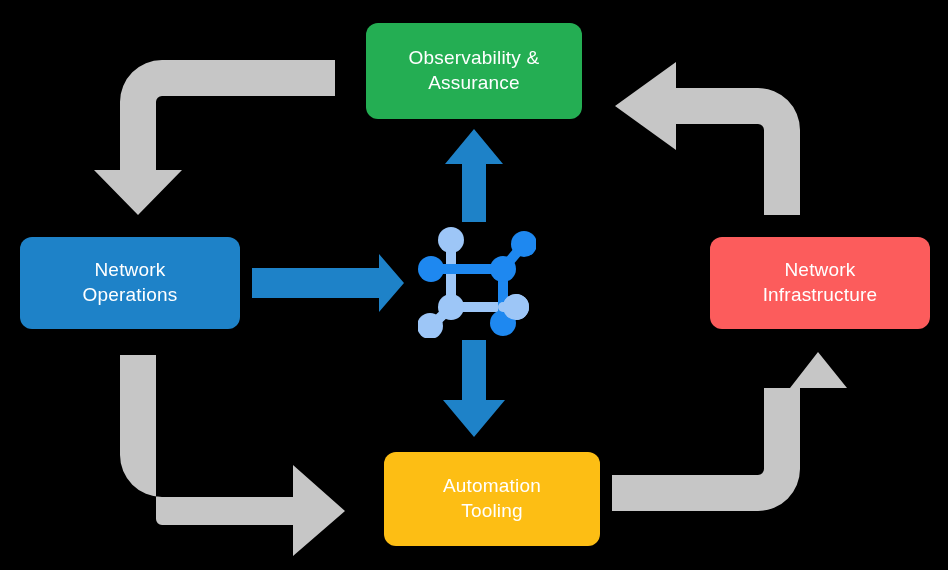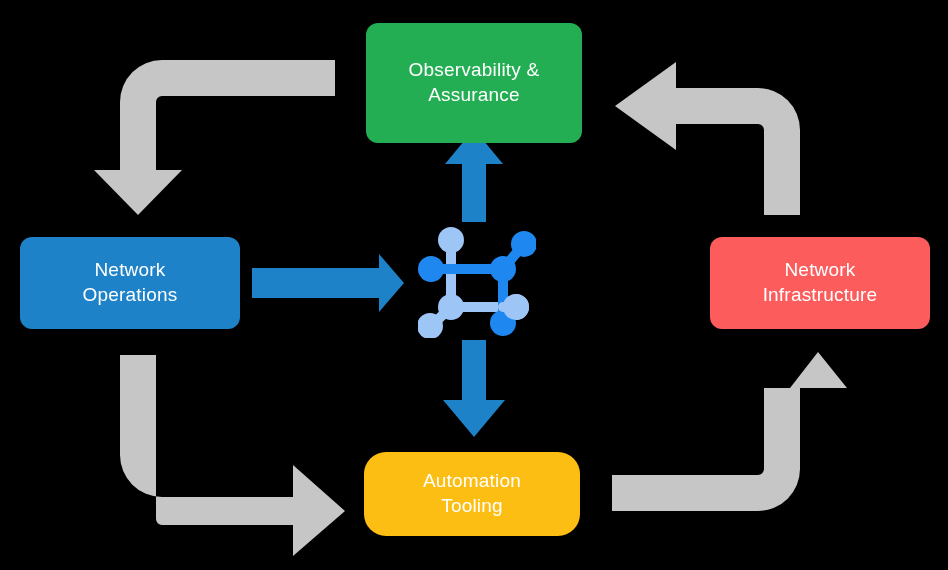--- a/index.html
+++ b/index.html
@@ -39,35 +39,34 @@
     letter-spacing: 0.2px;
     box-sizing: border-box;
     padding: 6px 10px;
     z-index: 5;
   }
   .node-box .label {
     display: block;
     white-space: pre-line;
   }
   #box-observability {
-    left: 366px; top: 23px; width: 216px; height: 120px;
+    left: 366px; top: 23px; width: 216px; height: 96px;
     background: #24AE53;
   }
   #box-operations {
     left: 20px; top: 237px; width: 220px; height: 92px;
     background: #1E82C8;
   }
   #box-infrastructure {
     left: 710px; top: 237px; width: 220px; height: 92px;
     background: #FC5C5C;
   }
   #box-automation {
-    left: 364px; top: 452px; width: 216px; height: 84px;
+    left: 384px; top: 452px; width: 216px; height: 94px;
     background: #FDBE14;
-    border-radius: 22px;
   }
   .icon-center {
     position: absolute;
     left: 418px; top: 222px;
     width: 118px; height: 116px;
     z-index: 4;
   }
 </style>
 </head>
 <body>

